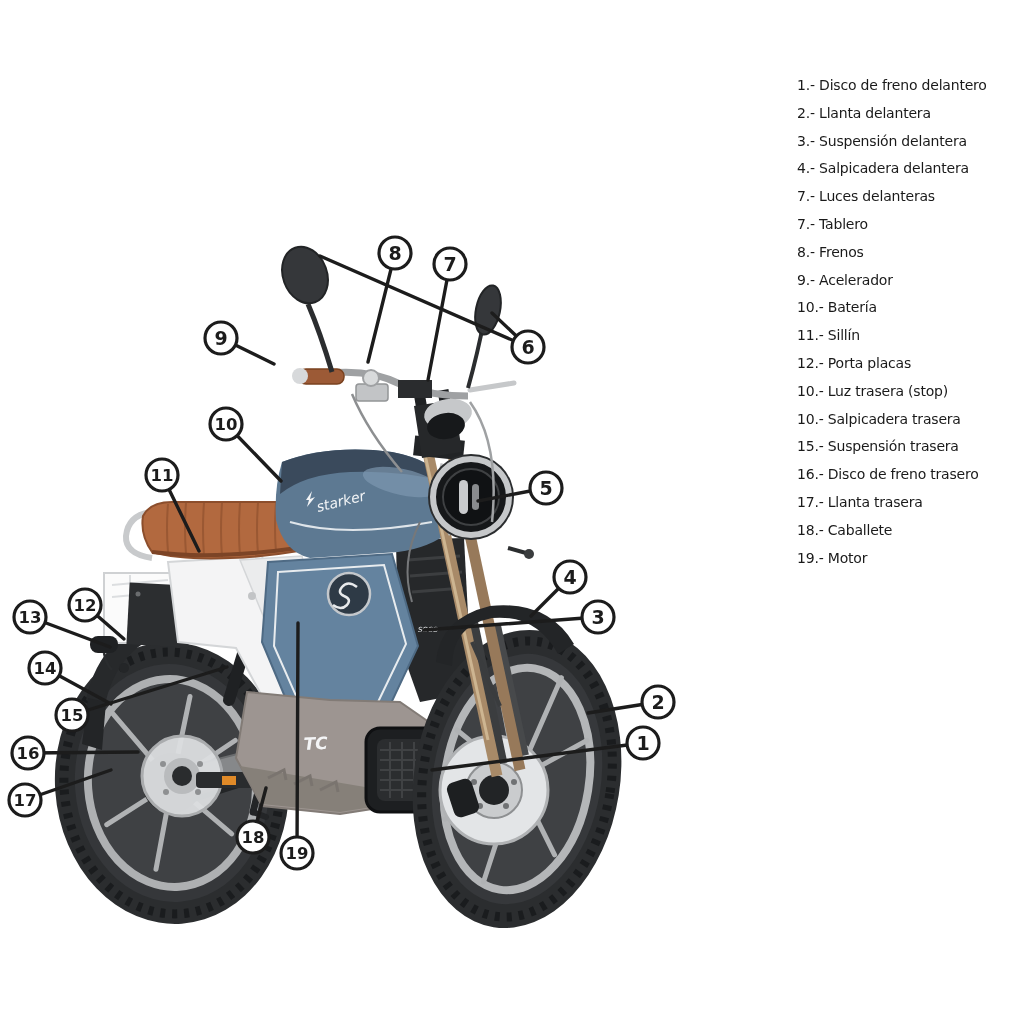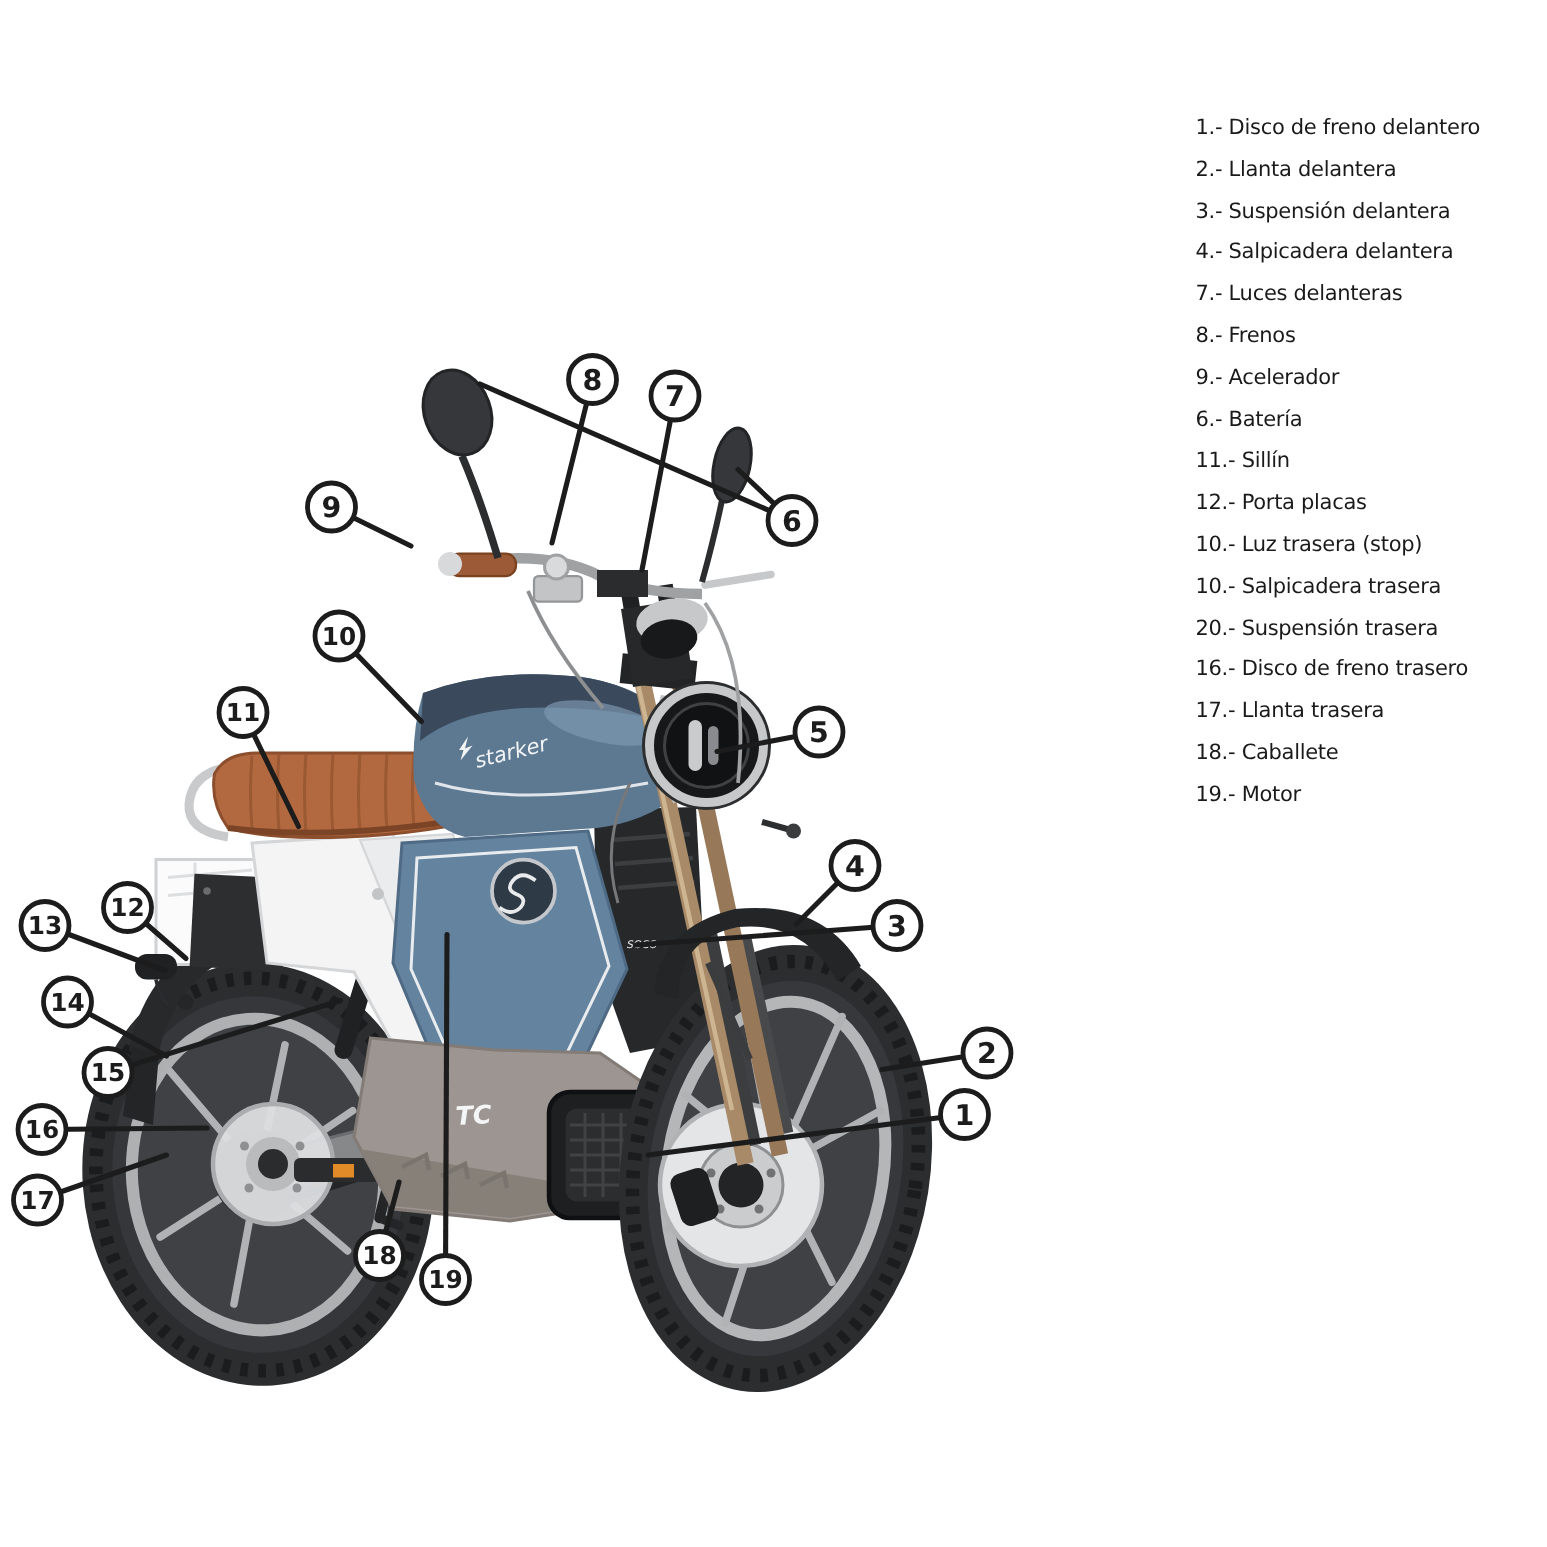--- a/index.html
+++ b/index.html
@@ -341,26 +341,27 @@
         </g>
       </g>
 </svg>
 
 <div class="legend" id="legend">
       <div class="legend-item">1.- Disco de freno delantero</div>
       <div class="legend-item">2.- Llanta delantera</div>
       <div class="legend-item">3.- Suspensión delantera</div>
       <div class="legend-item">4.- Salpicadera delantera</div>
       <div class="legend-item">7.- Luces delanteras</div>
+      <div class="legend-item">7.- Tablero</div>
       <div class="legend-item">8.- Frenos</div>
       <div class="legend-item">9.- Acelerador</div>
-      <div class="legend-item">6.- Batería</div>
+      <div class="legend-item">10.- Batería</div>
       <div class="legend-item">11.- Sillín</div>
       <div class="legend-item">12.- Porta placas</div>
       <div class="legend-item">10.- Luz trasera (stop)</div>
       <div class="legend-item">10.- Salpicadera trasera</div>
-      <div class="legend-item">20.- Suspensión trasera</div>
+      <div class="legend-item">15.- Suspensión trasera</div>
       <div class="legend-item">16.- Disco de freno trasero</div>
       <div class="legend-item">17.- Llanta trasera</div>
       <div class="legend-item">18.- Caballete</div>
       <div class="legend-item">19.- Motor</div>
     </div>
 </div>
 
 </body></html>

